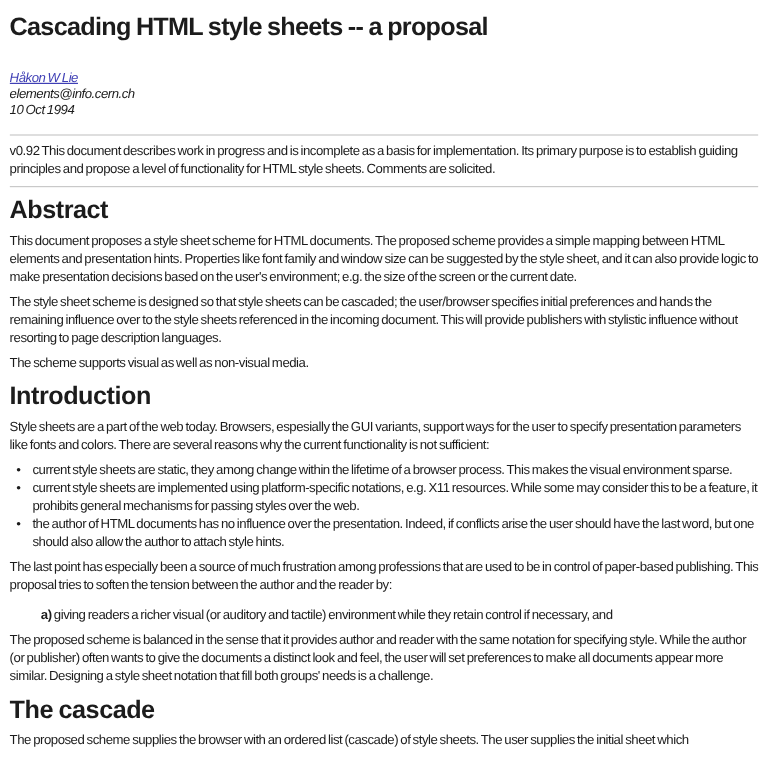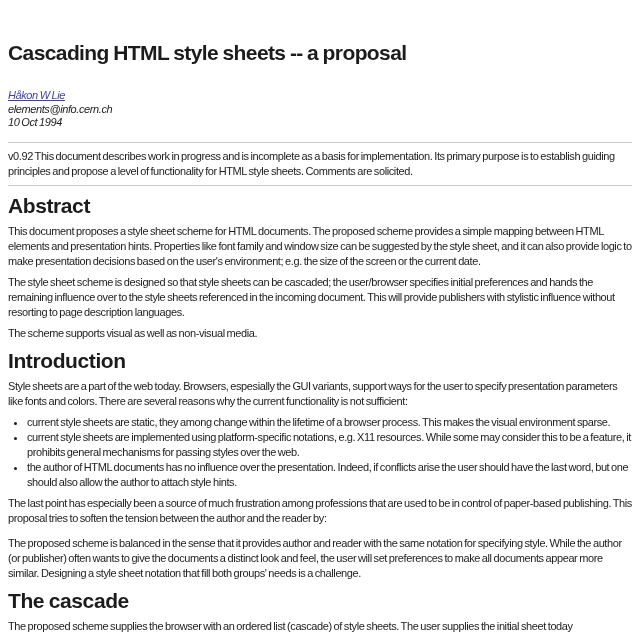--- a/index.html
+++ b/index.html
@@ -1,21 +1,21 @@
 <!DOCTYPE html>
 <html style="--text: #1c1c1c; --link: #3f3fb5; --rule: #c9c9c9; --bg: #ffffff;"><head>
 <meta charset="utf-8">
 <style>
   :root{
     --text:#1c1c1c;
     --link:#3f3fb5;
     --rule:#c9c9c9;
     --bg:#ffffff;
   }
-  *{box-sizing:border-box;margin-top:30px;}
+  *{box-sizing:border-box;}
   html,body{height:100%;}
   body{
     margin:8px 8px 0;
     background:var(--bg);
     color:var(--text);
     font-family:"Liberation Sans", sans-serif;
     font-size:11px;
     line-height:15px;
     letter-spacing:-0.4px;
     word-spacing:-0.8px;
@@ -90,18 +90,19 @@
 
 <ul>
   <li>current style sheets are static, they among change within the lifetime of a browser process. This makes the visual environment sparse.</li>
   <li>current style sheets are implemented using platform-specific notations, e.g. X11 resources. While some may consider this to be a feature, it prohibits general mechanisms for passing styles over the web.</li>
   <li>the author of HTML documents has no influence over the presentation. Indeed, if conflicts arise the user should have the last word, but one should also allow the author to attach style hints.</li>
 </ul>
 
 <p>The last point has especially been a source of much frustration among professions that are used to be in control of paper-based publishing. This proposal tries to soften the tension between the author and the reader by:</p>
 
 <div class="ab">
+  <div><b>a)</b> <span>giving readers a richer visual (or auditory and tactile) environment while they retain control if necessary, and</span></div>
 </div>
 
 <p>The proposed scheme is balanced in the sense that it provides author and reader with the same notation for specifying style. While the author (or publisher) often wants to give the documents a distinct look and feel, the user will set preferences to make all documents appear more similar. Designing a style sheet notation that fill both groups' needs is a challenge.</p>
 
 <h2>The cascade</h2>
-<p>The proposed scheme supplies the browser with an ordered list (cascade) of style sheets. The user supplies the initial sheet today</p>
+<p>The proposed scheme supplies the browser with an ordered list (cascade) of style sheets. The user supplies the initial sheet which</p>
 
 </body></html>

